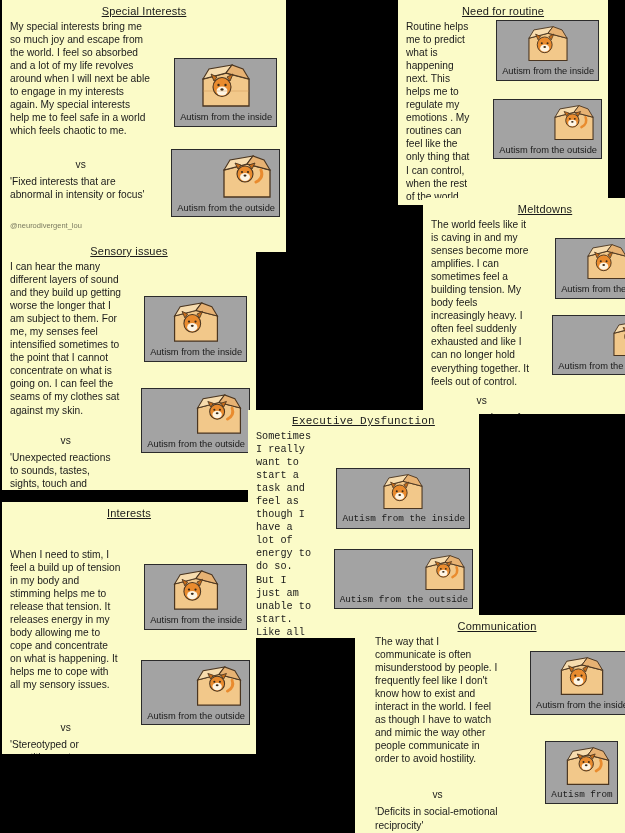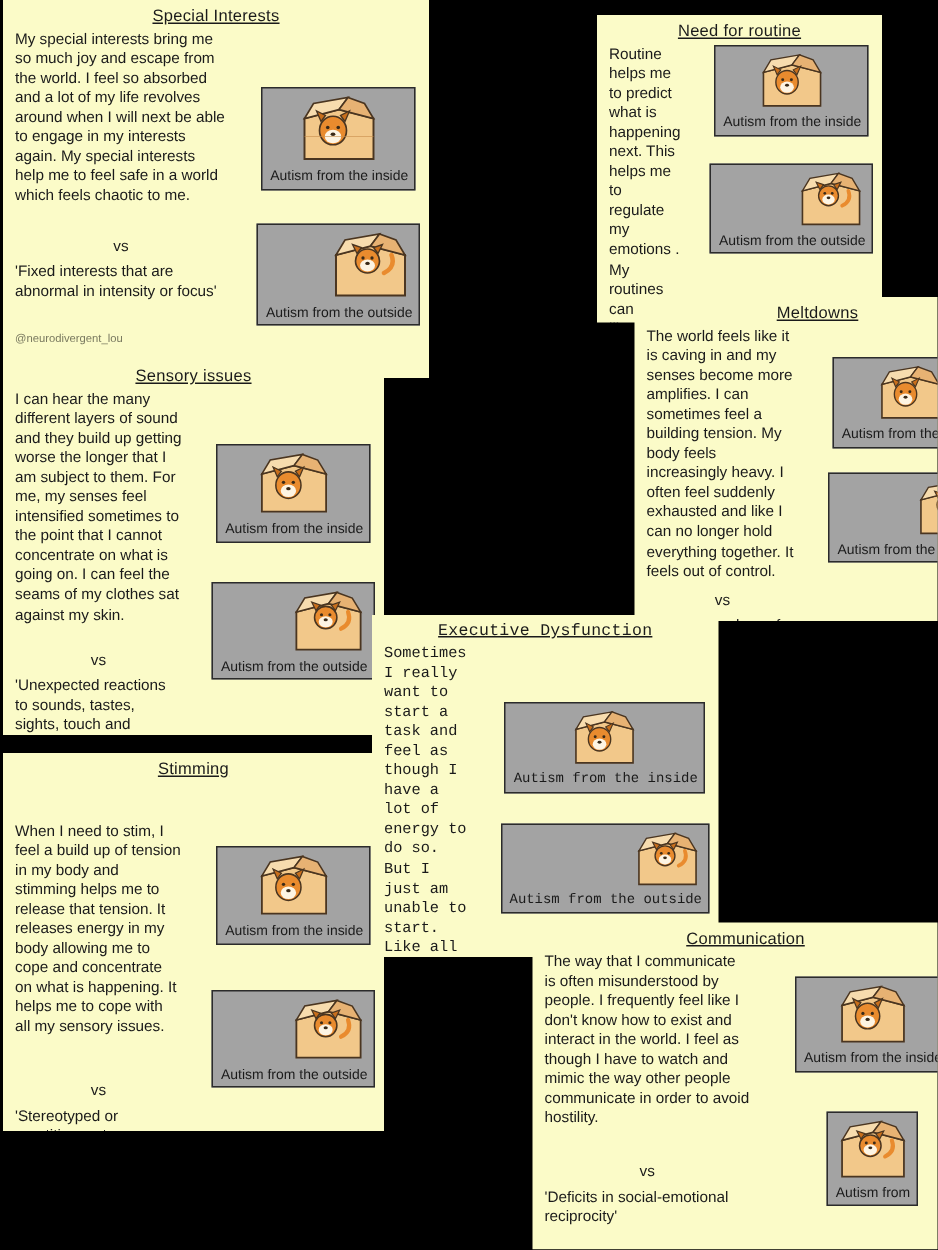--- a/index.html
+++ b/index.html
@@ -73,21 +73,21 @@
     line-height: 1.15;
     align-self: flex-start;
     padding: 1px 1px 1px 2px;
   }
   .art { display: block; }
 
   
   #card-special-interests { left: 2px;   top: 0px;    width: 284px; height: 252px; }
   #card-sensory-issues    { left: 2px;   top: 240px;  width: 254px; height: 250px; }
   #card-stimming          { left: 2px;   top: 502px;  width: 254px; height: 252px; }
-  #card-need-for-routine  { left: 398px; top: 10px;    width: 190px; height: 205px; }
+  #card-need-for-routine  { left: 398px; top: 0px;    width: 210px; height: 205px; }
   #card-meltdowns         { left: 390px; top: 198px;  width: 244px; height: 216px; margin-left: 33px; }
   #card-executive         { left: 248px; top: 410px;  width: 231px; height: 228px; font-family: Liberation Mono, monospace; }
   #card-communication     { left: 355px; top: 615px;  width: 284px; height: 218px; }
 </style>
 </head>
 <body>
 
 <div id="stage">
 
   <div class="card" id="card-special-interests">
@@ -179,21 +179,21 @@
             </svg>
             <div class="fig-cap">Autism from the outside</div>
           </div>
         </div>
       </div>
     </div>
     <div class="handle">@neurodivergent_lou</div>
   </div>
 
   <div class="card" id="card-stimming">
-    <div class="card-title">Stimming</div>
+    <div class="card-title">Interests</div>
     <div class="card-body">
       <div class="cols">
         <div class="col-text">
           <div class="txt" style="margin-top:26px;">When I need to stim, I feel a build up of tension in my body and stimming helps me to release that tension. It releases energy in my body allowing me to cope and concentrate on what is happening. It helps me to cope with all my sensory issues.</div>
           <div class="vs" style="margin-top:30px;">vs</div>
           <div class="txt">'Stereotyped or repetitive motor movements, use of objects, or speech.'</div>
         </div>
         <div class="col-img">
           <div class="figure" style="margin-top:42px;">
             <svg class="art" width="54" height="47" viewBox="0 0 58 50">
@@ -368,42 +368,42 @@
         </div>
       </div>
     </div>
 
   </div>
 
   <div class="card" id="card-communication">
     <div class="card-title">Communication</div>
     <div class="card-body">
       <div class="cols">
-        <div class="col-text" style="max-width:160px;">
+        <div class="col-text" style="max-width:160px;margin-left:12px;">
           <div class="txt">The way that I communicate is often misunderstood by people. I frequently feel like I don't know how to exist and interact in the world. I feel as though I have to watch and mimic the way other people communicate in order to avoid hostility.</div>
           <div class="vs" style="margin-top:24px;">vs</div>
           <div class="txt">'Deficits in social-emotional reciprocity'</div>
         </div>
         <div class="col-img" style="padding-left:14px;">
           <div class="figure" style="margin-top:16px;">
             <svg class="art" width="52" height="45" viewBox="0 0 58 50">
               <path d="M6 18 L29 12 L52 18 L52 45 L6 45 Z" fill="#f2c88a" stroke="#4a3520" stroke-width="1.3"></path>
               <path d="M6 18 L12 8 L35 4 L29 12 Z" fill="#f7dcae" stroke="#4a3520" stroke-width="1.1"></path>
               <path d="M52 18 L46 8 L35 4 L29 12 Z" fill="#e7b273" stroke="#4a3520" stroke-width="1.1"></path>
               <ellipse cx="25" cy="26" rx="9" ry="9.5" fill="#e98b2e" stroke="#4a3520" stroke-width="1.1"></ellipse>
               <path d="M17 20 l-3 -7 6 3 z" fill="#c96f1c" stroke="#4a3520" stroke-width="0.9"></path>
               <path d="M33 20 l3 -7 -6 3 z" fill="#c96f1c" stroke="#4a3520" stroke-width="0.9"></path>
               <ellipse cx="25" cy="30" rx="5.5" ry="4.5" fill="#fdf4e3"></ellipse>
               <circle cx="21.5" cy="24" r="1.2" fill="#3a2a18"></circle>
               <circle cx="28.5" cy="24" r="1.2" fill="#3a2a18"></circle>
               <ellipse cx="25" cy="28.5" rx="1.6" ry="1.2" fill="#3a2a18"></ellipse>
             </svg>
             <div class="fig-cap">Autism from the inside</div>
           </div>
-          <div class="figure" style="margin-top:26px;">
+          <div class="figure" style="margin-top:26px;font-family:Liberation Mono, monospace;">
             <svg class="art" width="52" height="45" viewBox="0 0 58 50">
               <path d="M6 18 L29 12 L52 18 L52 45 L6 45 Z" fill="#f2c88a" stroke="#4a3520" stroke-width="1.3"></path>
               <path d="M6 18 L12 8 L35 4 L29 12 Z" fill="#f7dcae" stroke="#4a3520" stroke-width="1.1"></path>
               <path d="M52 18 L46 8 L35 4 L29 12 Z" fill="#e7b273" stroke="#4a3520" stroke-width="1.1"></path>
               <ellipse cx="27" cy="22" rx="8" ry="8" fill="#e98b2e" stroke="#4a3520" stroke-width="1.1"></ellipse>
               <path d="M20 17 l-3 -6 6 2 z" fill="#c96f1c" stroke="#4a3520" stroke-width="0.9"></path>
               <path d="M34 17 l3 -6 -6 2 z" fill="#c96f1c" stroke="#4a3520" stroke-width="0.9"></path>
               <ellipse cx="27" cy="25" rx="5" ry="4" fill="#fdf4e3"></ellipse>
               <circle cx="24" cy="20" r="1.1" fill="#3a2a18"></circle>
               <circle cx="30" cy="20" r="1.1" fill="#3a2a18"></circle>

